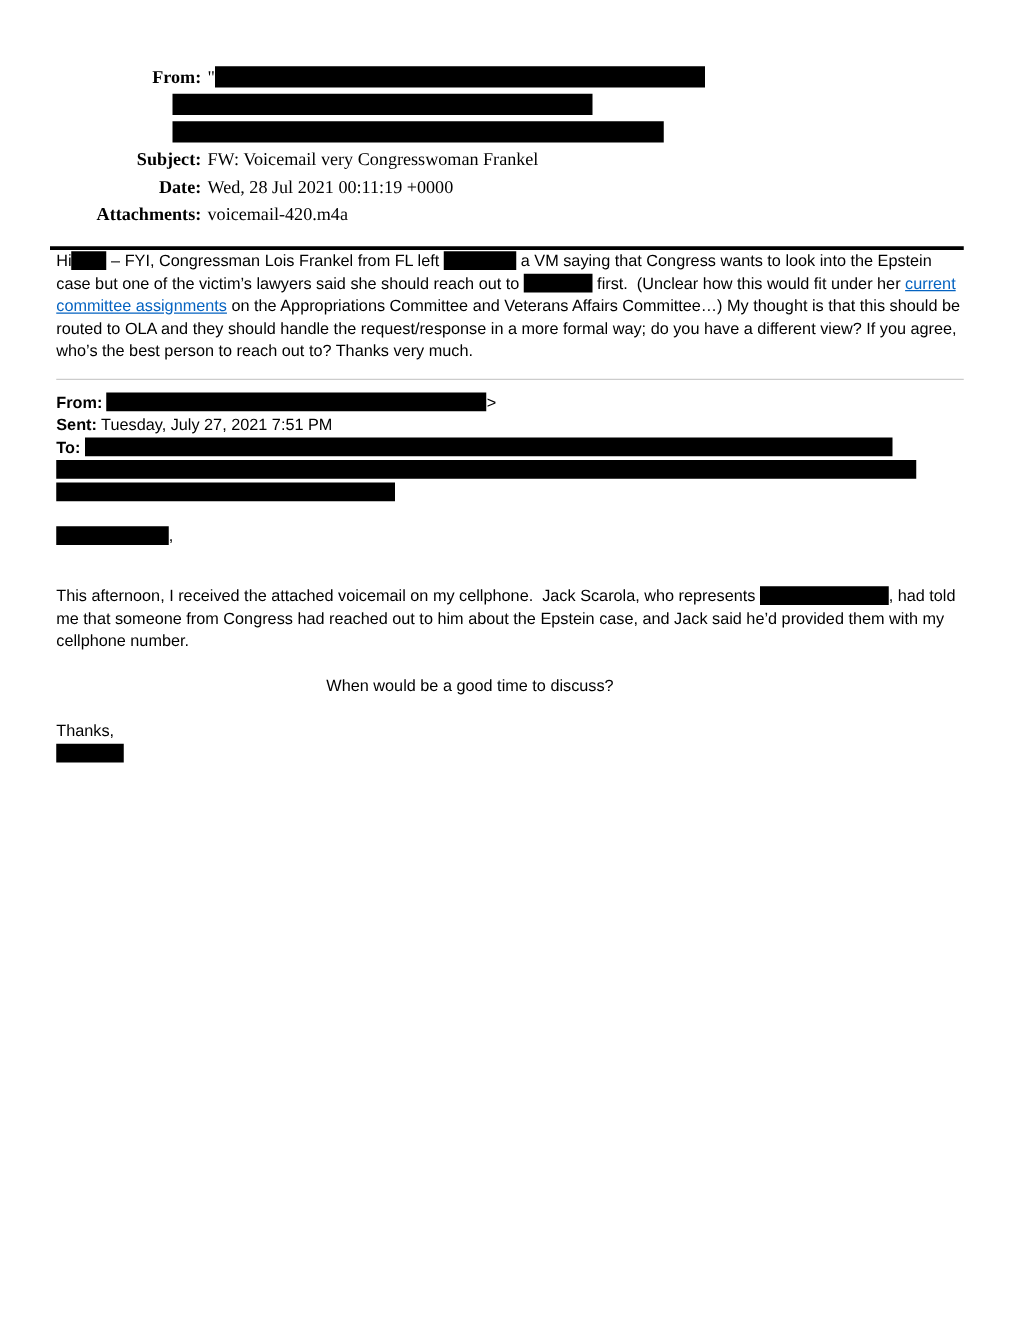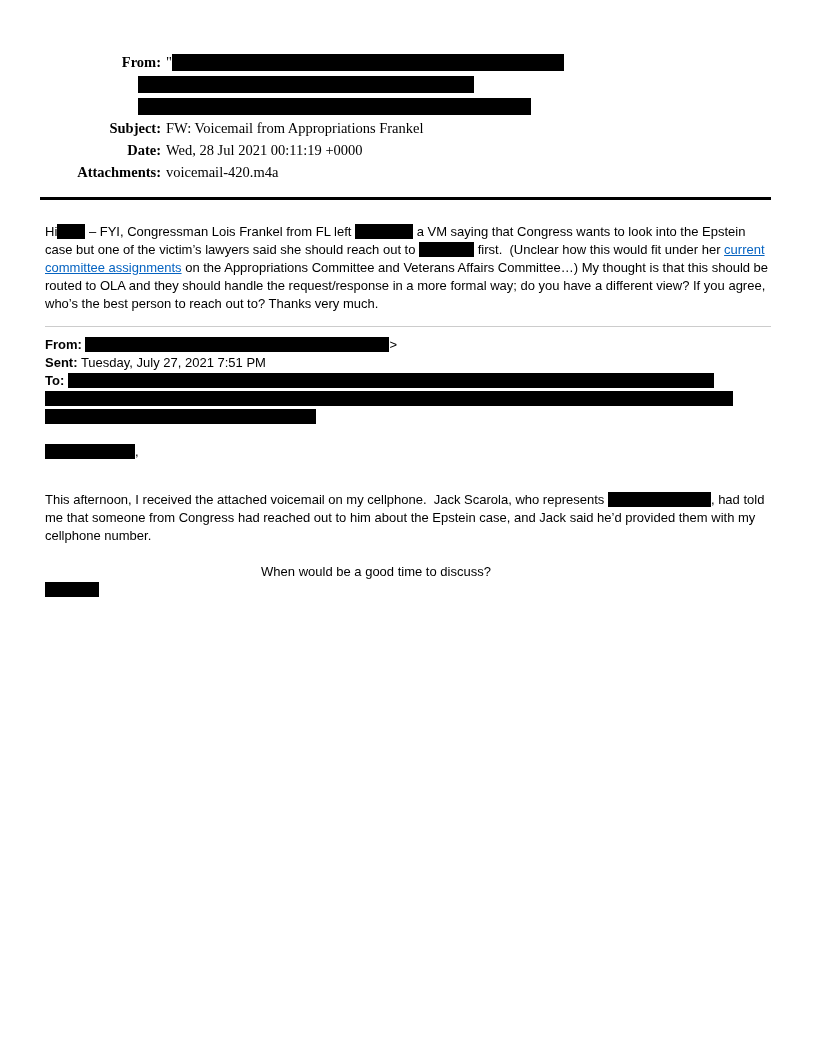--- a/index.html
+++ b/index.html
@@ -33,21 +33,21 @@
   }
   .mail-header .redact { height: 17px; vertical-align: -4px; }
   .qline .redact, .sig .redact, .salutation .redact { height: 15px; vertical-align: -3px; }
 
   
   .rule-thick { height: 3px; background: #000; width: 731px; margin: 14px 0 0 -5px; }
   .rule-thin  { height: 1px; background: #cccccc; width: 726px; margin-top: 13px; }
 
   
   .body-text { font-size: 13px; line-height: 18px; }
-  .para1 { margin-top: 23px; width: 725px; }
+  .para1 { width: 725px; }
   a.email-link { color: var(--link, #0563C1); text-decoration: underline; cursor: pointer; }
 
   
   .quoted-header { margin-top: 9px; font-size: 13px; line-height: 18px; }
   .qline { white-space: nowrap; }
   .qlabel { font-weight: bold; }
 
   .salutation { margin-top: 17px; }
   .para2 { margin-top: 30px; width: 725px; }
   .question { margin-top: 18px; text-align: center; }
@@ -67,21 +67,21 @@
     <div class="hdr-row">
       <div class="hdr-label"></div>
       <div class="hdr-value pull-left"><span class="redact" style="width: 336px;"></span></div>
     </div>
     <div class="hdr-row">
       <div class="hdr-label"></div>
       <div class="hdr-value pull-left"><span class="redact" style="width: 393px;"></span></div>
     </div>
     <div class="hdr-row">
       <div class="hdr-label">Subject:</div>
-      <div class="hdr-value">FW: Voicemail from Appropriations Frankel</div>
+      <div class="hdr-value">FW: Voicemail very Congresswoman Frankel</div>
     </div>
     <div class="hdr-row">
       <div class="hdr-label">Date:</div>
       <div class="hdr-value">Wed, 28 Jul 2021 00:11:19 +0000</div>
     </div>
     <div class="hdr-row">
       <div class="hdr-label">Attachments:</div>
       <div class="hdr-value">voicemail-420.m4a</div>
     </div>
   </div>
@@ -97,16 +97,17 @@
       <p class="qline"><span class="qlabel">From:</span> <span><span class="redact" style="width: 304px;"></span>&gt;</span></p>
       <p class="qline"><span class="qlabel">Sent:</span> <span>Tuesday, July 27, 2021 7:51 PM</span></p>
       <p class="qline"><span class="qlabel">To:</span> <span><span class="redact" style="width: 646px;"></span></span></p>
       <p class="qline"><span class="redact" style="width: 688px;"></span></p>
       <p class="qline"><span class="redact" style="width: 271px;"></span></p>
     </div>
 
     <p class="salutation"><span class="redact" style="width: 90px;"></span>,</p>
     <p class="para2">This afternoon, I received the attached voicemail on my cellphone.&nbsp; Jack Scarola, who represents <span class="redact" style="width: 103px;"></span>, had told me that someone from Congress had reached out to him about the Epstein case, and Jack said he’d provided them with my cellphone number.</p>
     <p class="question">When would be a good time to discuss?</p>
+    <p class="thanks">Thanks,</p>
     <p class="sig"><span class="redact" style="width: 54px;"></span></p>
   </div>
 
 </div>
 
 </body></html>

